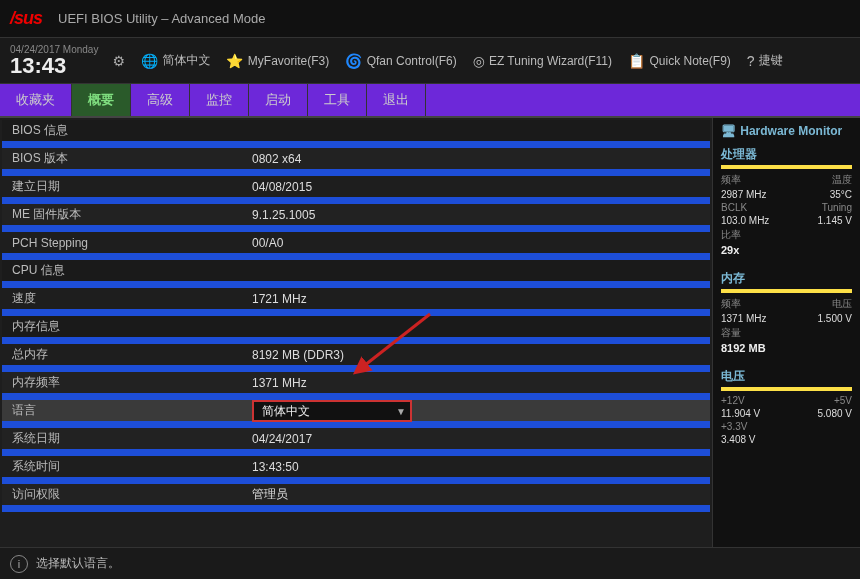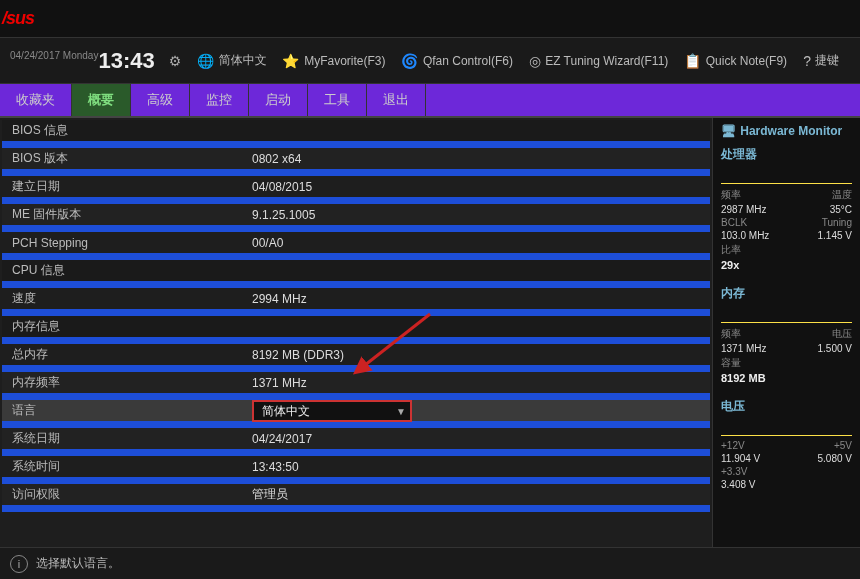--- a/index.html
+++ b/index.html
@@ -11,21 +11,21 @@
       overflow: hidden;
       color: #ccc;
     }
 
     
     .top-bar {
       background: #111;
       height: 38px;
       display: flex;
       align-items: center;
-      padding: 0 2px;
+      padding: 0 10px;
       gap: 10px;
       border-bottom: 1px solid #333;
     }
     .asus-logo {
       color: #e00;
       font-weight: 900;
       font-size: 18px;
       font-style: italic;
       letter-spacing: -1px;
       margin-right: 6px;
@@ -41,20 +41,21 @@
       background: #1a1a1a;
       height: 46px;
       display: flex;
       align-items: center;
       padding: 0 10px;
       gap: 0;
       border-bottom: 1px solid #333;
     }
     .date-time {
       display: flex;
+      flex-direction: column;
       margin-right: 12px;
     }
     .date-str {
       font-size: 10px;
       color: #888;
     }
     .time-str {
       font-size: 22px;
       font-weight: bold;
       color: #eee;
@@ -200,22 +201,22 @@
       align-items: center;
       gap: 4px;
     }
     .sidebar-section {
       margin-bottom: 10px;
     }
     .sidebar-section-label {
       color: #7bb8d4;
       font-size: 12px;
       font-weight: bold;
-      border-bottom: 1px solid #fde047;
-      padding-bottom: 20px;
+      border-bottom: 4px solid #fde047;
+      padding-bottom: 2px;
       margin-bottom: 4px;
     }
     .sidebar-row {
       display: flex;
       justify-content: space-between;
       margin-bottom: 2px;
     }
     .sidebar-key {
       color: #888;
       font-size: 10px;
@@ -254,20 +255,21 @@
       font-size: 11px;
       color: #aaa;
       cursor: pointer;
     }
   </style>
 </head>
 <body>
 
 <div class="top-bar">
   <span class="asus-logo">/sus</span>
+  <span class="bios-title">UEFI BIOS Utility – Advanced Mode</span>
 </div>
 
 <div class="info-bar">
   <div class="date-time">
     <span class="date-str">
       <span>04/24/2017</span>&nbsp;<span>Monday</span>
     </span>
     <span class="time-str">13:43</span>
   </div>
   <span class="gear-icon">⚙</span>
@@ -349,21 +351,21 @@
         <td class="row-label">PCH Stepping</td>
         <td class="row-value">00/A0</td>
       </tr>
 
       <tr class="row section-header">
         <td class="row-label">CPU 信息</td>
         <td class="row-value"></td>
       </tr>
       <tr class="row">
         <td class="row-label">速度</td>
-        <td class="row-value">2994 MHz</td>
+        <td class="row-value">1721 MHz</td>
       </tr>
 
       <tr class="row section-header">
         <td class="row-label">内存信息</td>
         <td class="row-value"></td>
       </tr>
       <tr class="row">
         <td class="row-label">总内存</td>
         <td class="row-value">8192 MB (DDR3)</td>
       </tr>

